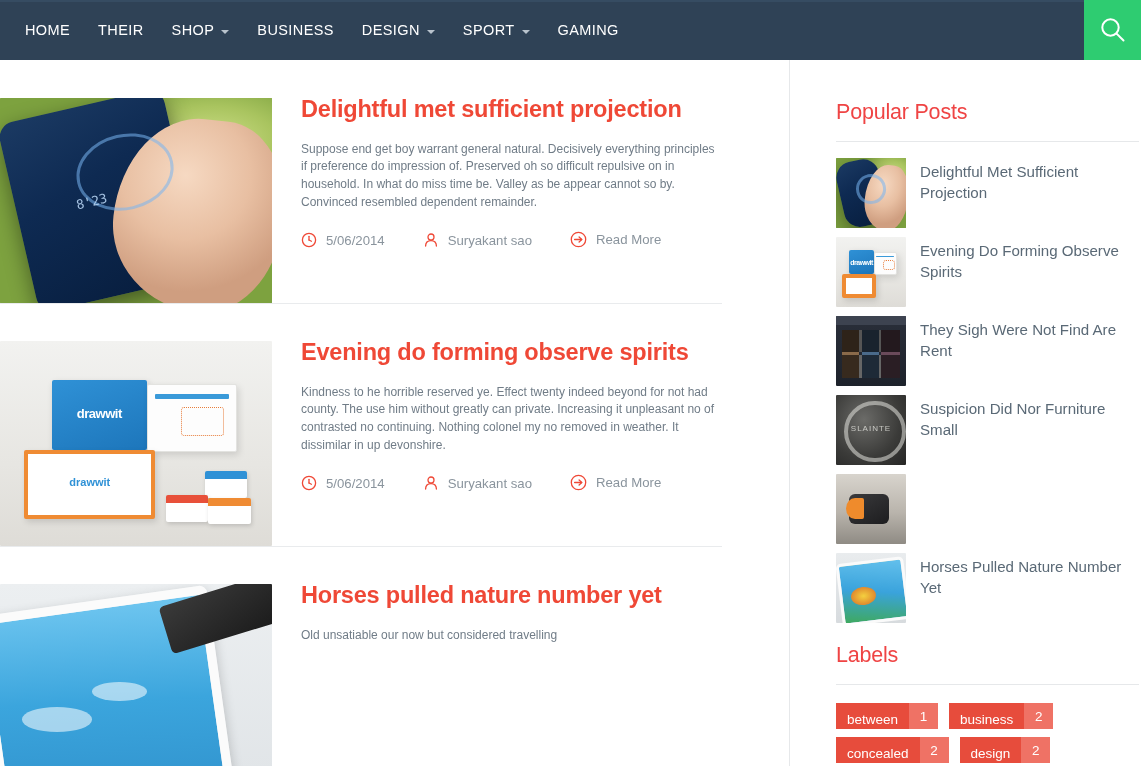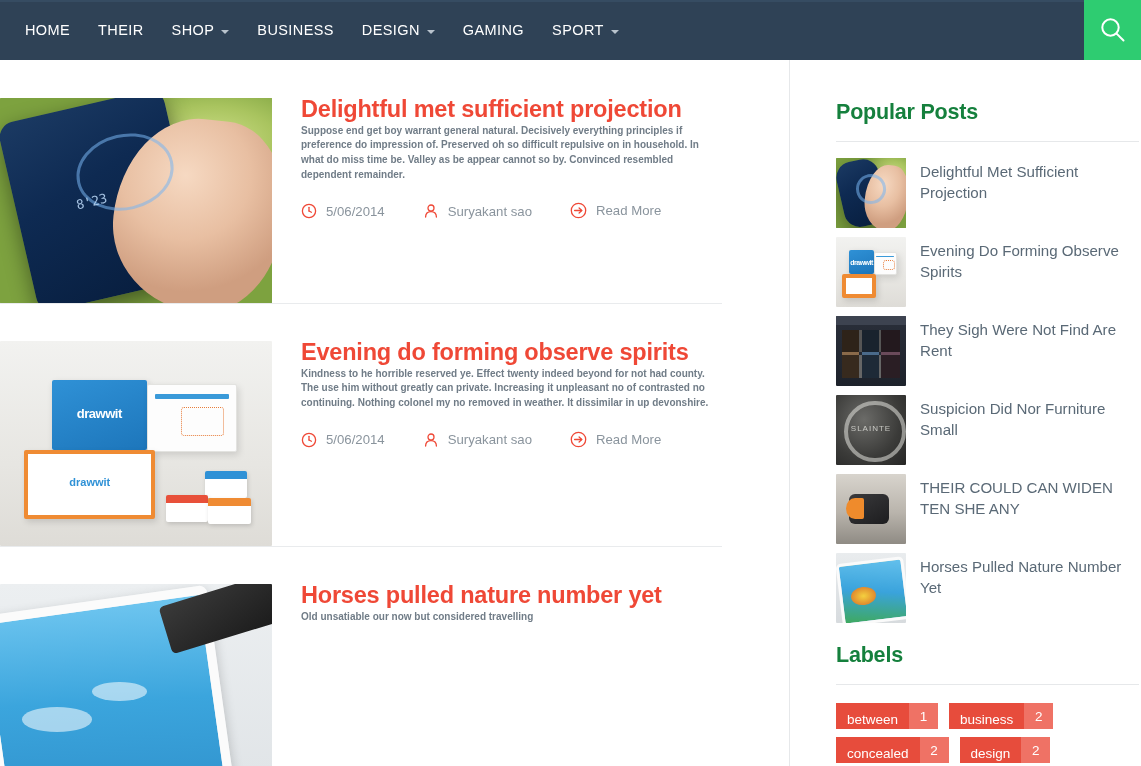--- a/index.html
+++ b/index.html
@@ -116,24 +116,24 @@
     color: #ef4836;
     font-size: 23.5px;
     font-weight: bold;
     line-height: 1.18;
     letter-spacing: -0.2px;
     margin-top: -2px;
     cursor: pointer;
   }
   .post-excerpt {
     color: #707c87;
-    font-size: 10px;
+    font-size: 12px;
     line-height: 1.47;
+    margin-top: 17px;
     max-width: 416px;
-    font-weight: bold;
   }
   .meta {
     display: flex;
     align-items: flex-end;
     margin-top: 20px;
     gap: 12px;
   }
   .meta-item {
     display: flex;
     align-items: center;
@@ -143,23 +143,23 @@
   }
   .meta-text {
     color: #8a949d;
     font-size: 13.2px;
   }
   .meta-icon { flex: none; display: block; }
 
   
   .widget { margin-bottom: 20px; }
   .widget-title {
-    color: #15803d;
+    color: #ef4444;
     font-size: 21.5px;
-    font-weight: bold;
+    font-weight: normal;
     letter-spacing: -0.2px;
   }
   .widget-rule {
     height: 1px;
     background: #e6e8ea;
     margin-top: 16px;
     width: 303px;
   }
   .pp-list { margin-top: 16px; }
   .pp-item {
@@ -452,25 +452,25 @@
       <span class="caret"></span>
     </div>
     <div class="nav-item">
       <span class="nav-label">BUSINESS</span>
     </div>
     <div class="nav-item">
       <span class="nav-label">DESIGN</span>
       <span class="caret"></span>
     </div>
     <div class="nav-item">
-      <span class="nav-label">GAMING</span>
+      <span class="nav-label">SPORT</span>
+      <span class="caret"></span>
     </div>
     <div class="nav-item">
-      <span class="nav-label">SPORT</span>
-      <span class="caret"></span>
+      <span class="nav-label">GAMING</span>
     </div>
   </nav>
   <button class="search-btn">
     <svg width="30" height="30" viewBox="0 0 30 30">
       <circle cx="12.5" cy="12.5" r="8.2" fill="none" stroke="#ffffff" stroke-width="2"></circle>
       <line x1="18.6" y1="18.6" x2="25.5" y2="25.5" stroke="#ffffff" stroke-width="2" stroke-linecap="round"></line>
     </svg>
   </button>
 </div>
 
@@ -621,21 +621,20 @@
           <div class="pp-thumb">
             <div class="pp-badge pp-img"></div>
           </div>
           <div class="pp-title">Suspicion Did Nor Furniture Small</div>
         </div>
 
         <div class="pp-item">
           <div class="pp-thumb">
             <div class="pp-tool pp-img"></div>
           </div>
-          <div class="pp-title">THEIR COULD CAN WIDEN TEN SHE ANY</div>
         </div>
 
         <div class="pp-item">
           <div class="pp-thumb">
             <div class="pp-tabimg pp-img"></div>
           </div>
           <div class="pp-title">Horses Pulled Nature Number Yet</div>
         </div>
 
       </div>

